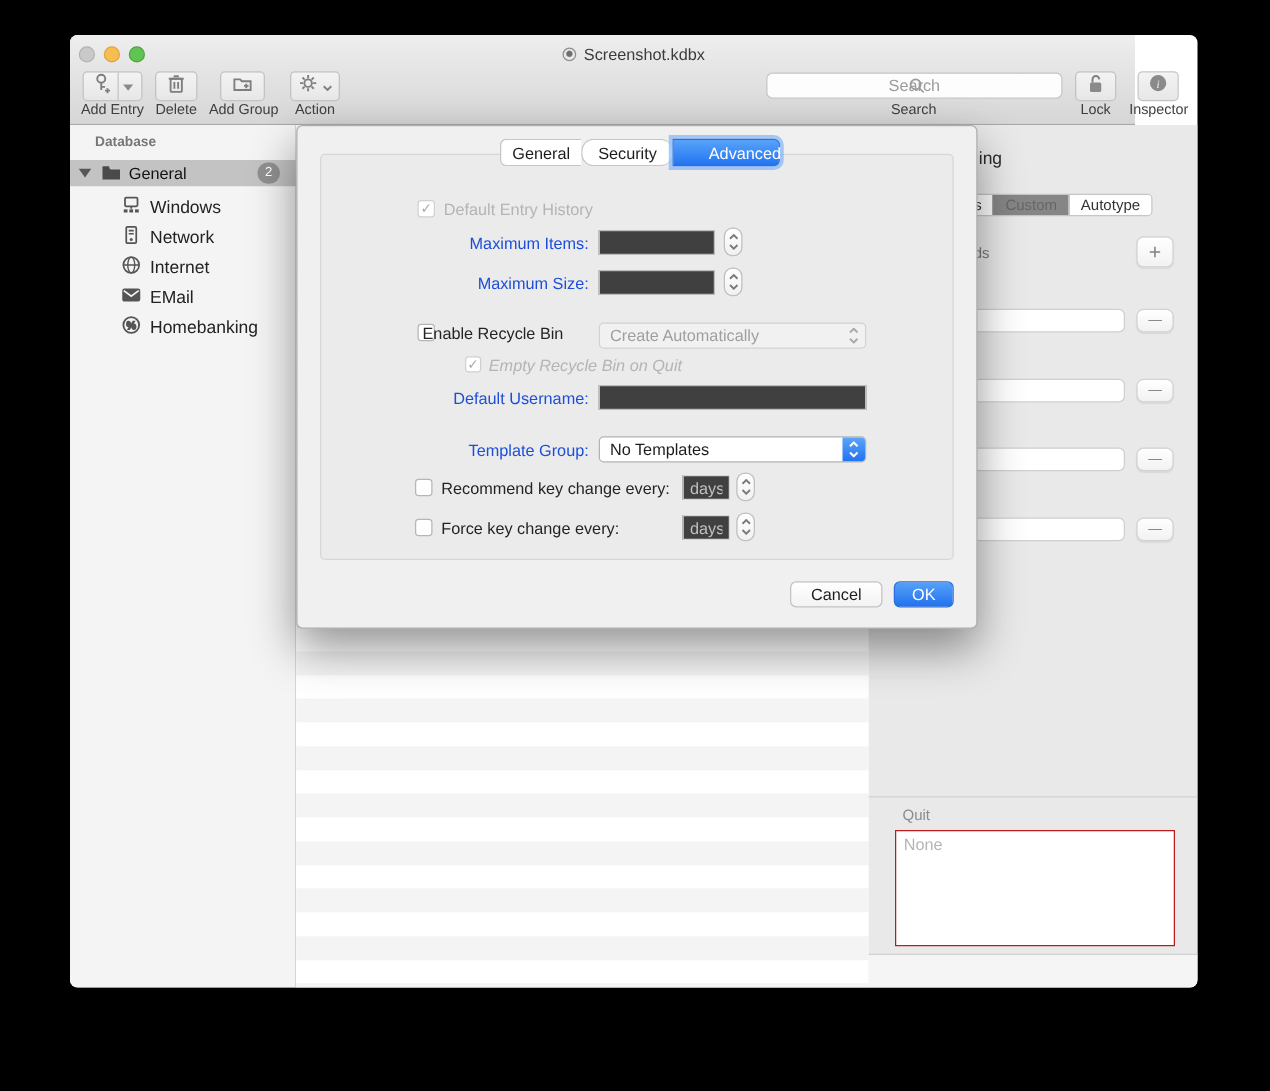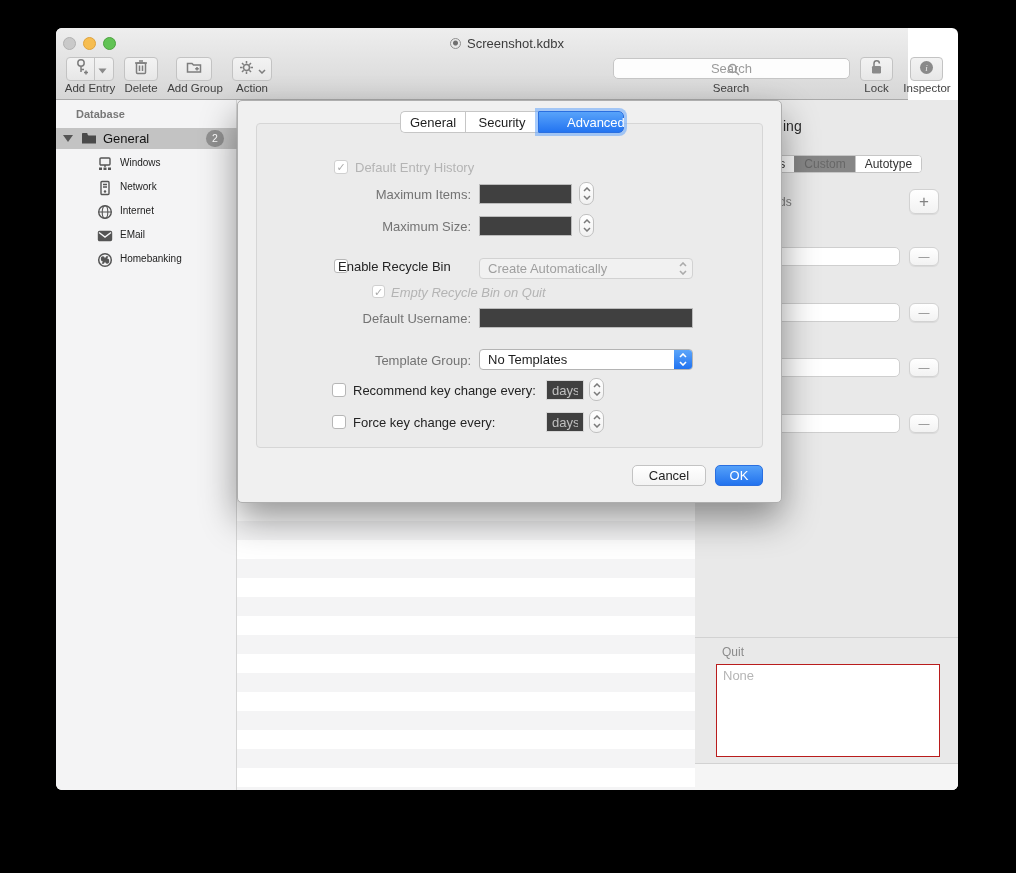--- a/index.html
+++ b/index.html
@@ -38,21 +38,21 @@
   
   #sidebar { left:0; top:0; width:181px; height:690px; background:#f4f4f5; border-right:1px solid #d5d5d5; }
   #sb-header { left:20px; top:8px; font-size:11px; font-weight:bold; color:#777; }
   #sb-selected { left:0; top:28px; width:181px; height:21px; background:#c3c3c3; }
   #sb-selected .tri { left:7px; top:7px; width:0; height:0; border-left:5px solid transparent;
             border-right:5px solid transparent; border-top:7px solid #565656; }
   #sb-selected .lbl { left:47px; top:3px; font-size:13px; color:#111; }
   #sb-badge { left:150px; top:2px; width:18px; height:17px; border-radius:9px; background:#909090;
             color:#fff; font-size:10.5px; line-height:17px; text-align:center; }
   .sb-item { left:0; width:181px; height:24px; }
-  .sb-item .lbl { left:64px; top:5px; font-size:10px; color:#222; }
+  .sb-item .lbl { left:64px; top:5px; font-size:14px; color:#222; }
   .sb-ic { left:41px; top:4px; width:16px; height:16px; }
   .sb-ic svg { stroke:#555; fill:none; stroke-width:1.4; }
   .sb-ic .fillic { fill:#555; stroke:none; }
 
   
   #list { left:181px; top:0; width:458px; height:690px;
           background-image:repeating-linear-gradient(to bottom,#f4f4f5 0 19px,#ffffff 19px 38px);
           background-position:0 3px; background-color:#fff; }
 
   
@@ -80,21 +80,21 @@
   
   #dialog { left:181px; top:72px; width:545px; height:403px; background:#f0f0f0; border-radius:5px;
             border:1px solid #aeaeae; box-shadow:0 16px 36px rgba(0,0,0,.42); }
   #dlg-box { left:18px; top:22px; width:507px; height:325px; background:#ebebeb; border:1px solid #d6d6d6; border-radius:4px; }
   #dlg-tabs { left:162px; top:10px; height:22px; display:flex; }
   .dlg-tab { font-size:13px; color:#1d1d1d; line-height:21px; text-align:center; background:#fff; border:1px solid #c6c6c6; }
   .dlg-tab.first { border-radius:5px 0 0 5px; border-right:none; }
   .dlg-tab.mid   { border-right:none; }
   .dlg-tab.sel { background:linear-gradient(#58a3fa,#2374f1); color:#fff; border:1px solid #2a6fe0;
                  border-radius:0 5px 5px 0; box-shadow:0 0 0 3px rgba(110,170,250,.6); }
-  .dlg-label { font-size:13px; color:#737373; width:215px; left:18px; text-align:right; }
+  .dlg-label { font-size:13px; color:#1d4ed8; width:215px; left:18px; text-align:right; }
   .cb { width:14px; height:14px; background:#fff; border:1px solid #b6b6b6; border-radius:3px;
         font-size:11px; line-height:12px; text-align:center; color:#999; }
   .cb.dis { border-color:#d0d0d0; color:#ababab; }
   .cb-lbl { font-size:13px; color:#242424; }
   .cb-lbl.dis { color:#b4b4b4; }
   .txt { background:#404040; border:1px solid #bcbcbc; font-size:13px; padding:0 5px; outline:none; font-family:"Liberation Sans",sans-serif;}
   .txt.dis { border-color:#d6d6d6; color:#b9b9b9; }
   .txt.dis::placeholder { color:#c0c0c0; }
   .stepper { width:15px; height:23px; background:linear-gradient(#fff,#f1f1f1); border:1px solid #c0c0c0;
              border-radius:7px; display:flex; flex-direction:column; align-items:center; justify-content:space-between; padding:4px 0; }
@@ -321,21 +321,21 @@
         <div class="abs insp-divider" style="top:663px;"></div>
         <div id="insp-bottom" class="abs"></div>
       </div>
     </div>
 
     <div id="dialog" class="abs">
       <div id="dlg-box" class="abs"></div>
 
       <div id="dlg-tabs" class="abs">
         <div class="dlg-tab first" style="width:65px;">General</div>
-        <div class="dlg-tab mid" style="width:73px;">Security</div>
+        <div class="dlg-tab mid" style="width:73px;border-radius:10px;">Security</div>
         <div class="dlg-tab sel" style="width:86px;padding-left:28px;">Advanced</div>
       </div>
 
       <div class="abs cb dis" style="left:96px; top:59px;">✓</div>
       <div class="abs cb-lbl dis" style="left:117px; top:59px;">Default Entry History</div>
 
       <div class="abs dlg-label" style="top:86px;">Maximum Items:</div>
       <input class="abs txt" style="left: 241px; top: 83px; width: 93px; height: 20px;">
       <div class="abs stepper" style="left:341px; top:81px;">
         <svg width="8" height="5" viewBox="0 0 8 5">

